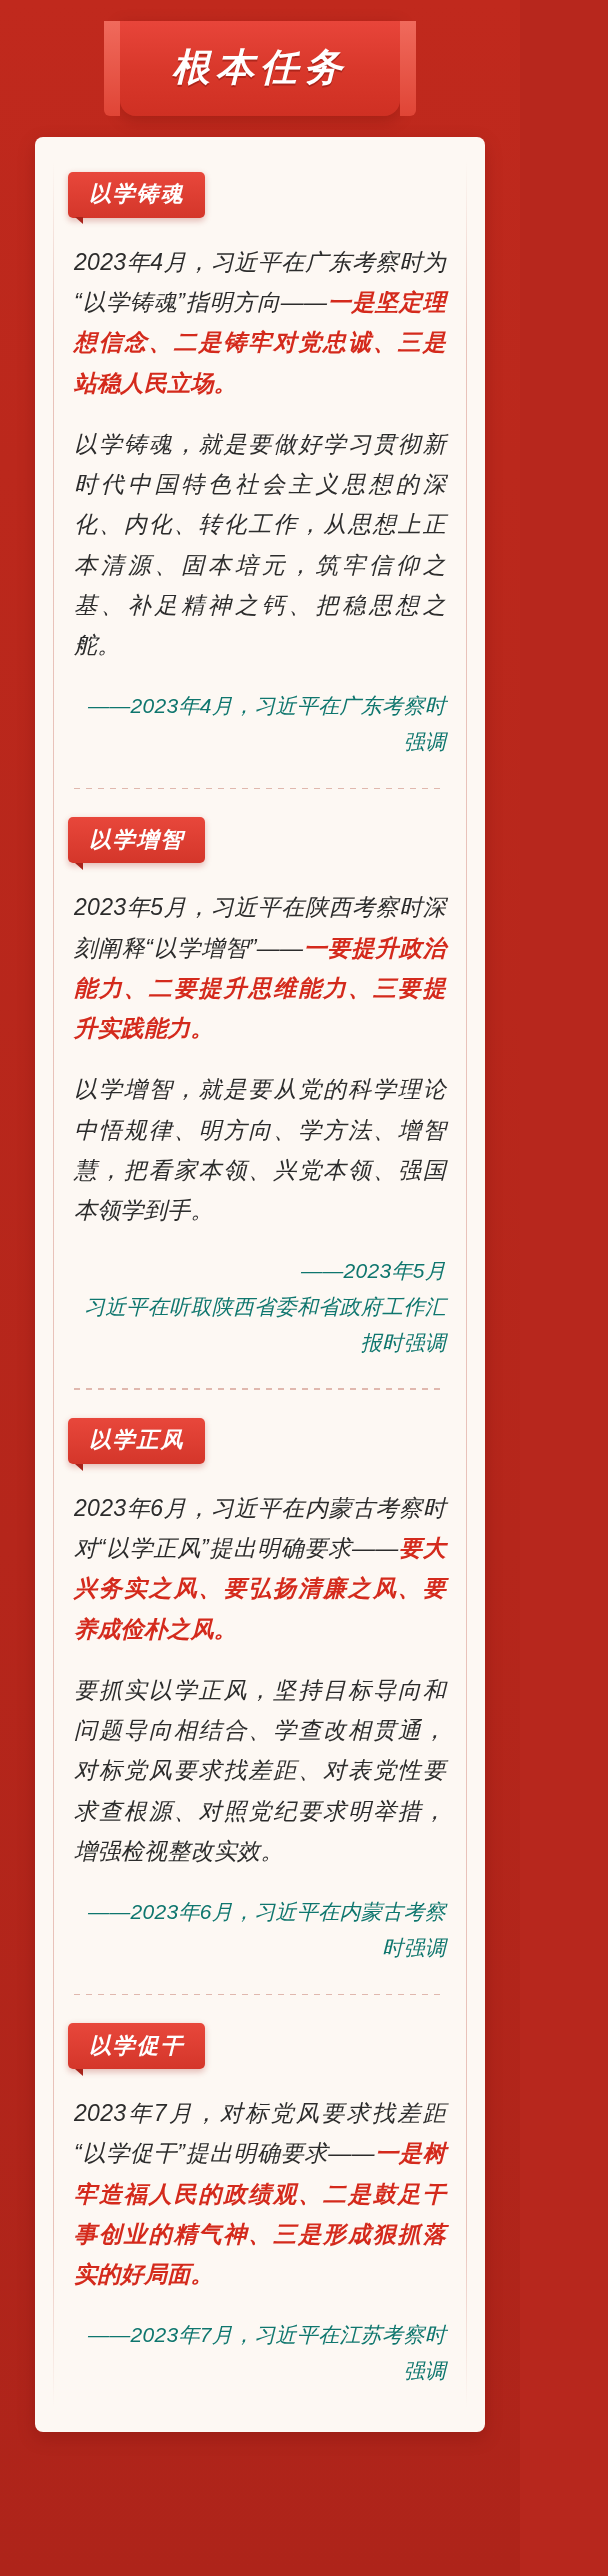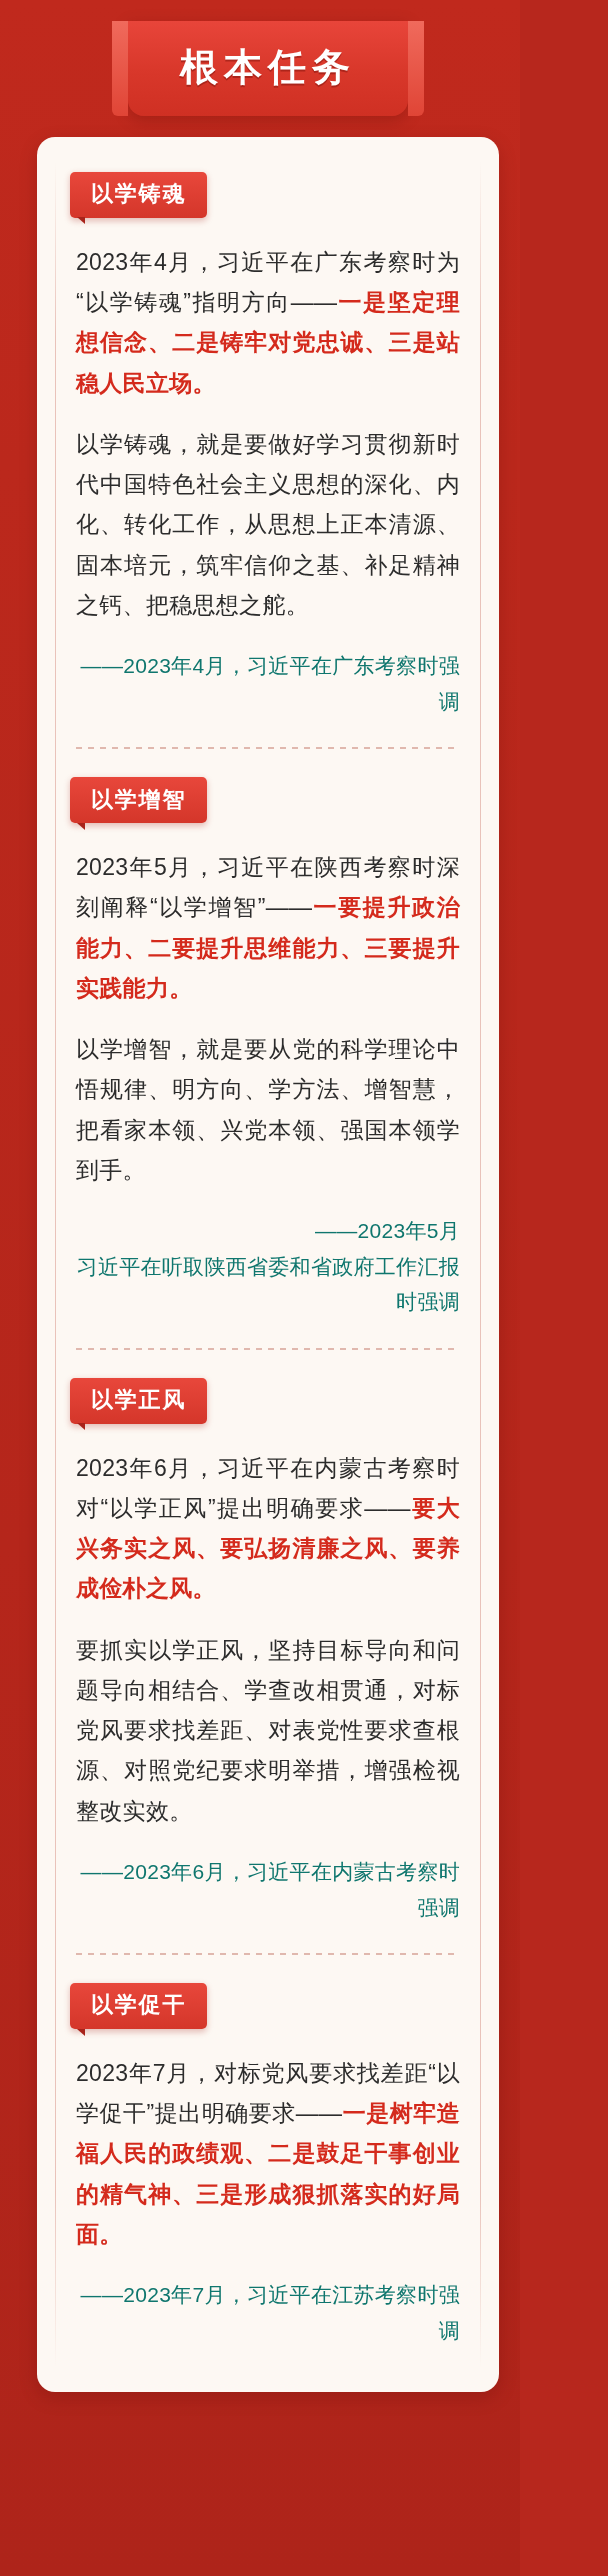--- a/index.html
+++ b/index.html
@@ -13,22 +13,23 @@
     font-family: "Liberation Sans", "DejaVu Sans", sans-serif;
     -webkit-font-smoothing: antialiased;
   }
 
   .page {
     position: relative;
     width: 520px;
     min-height: 2576px;
     background: linear-gradient(180deg, #c0291d 0%, #bb281c 18%, #b5261b 60%, #ae241a 100%);
     box-sizing: border-box;
-    padding: 0 0 37px 16px;
+    padding: 0 0 37px 0;
     overflow: hidden;
+    font-style: italic;
   }
 
   
   .header {
     position: relative;
     height: 137px;
     display: flex;
     align-items: center;
     justify-content: center;
   }
@@ -57,23 +58,23 @@
     font-weight: bold;
     color: #ffffff;
     letter-spacing: 6px;
     text-shadow: 0 1.8px 0 rgba(120,16,8,0.45);
     white-space: nowrap;
   }
 
   
   .card {
     position: relative;
-    margin: 0 21px;
+    margin: 0 35px;
     background: #fdf8f3;
-    border-radius: 18px;
+    border-radius: 8px;
     padding: 35px 0 43px 0;
     box-shadow: 0 6px 18px rgba(80, 8, 4, 0.22);
   }
 
   
   .section {
     position: relative;
     padding: 0 39px;
   }
 

